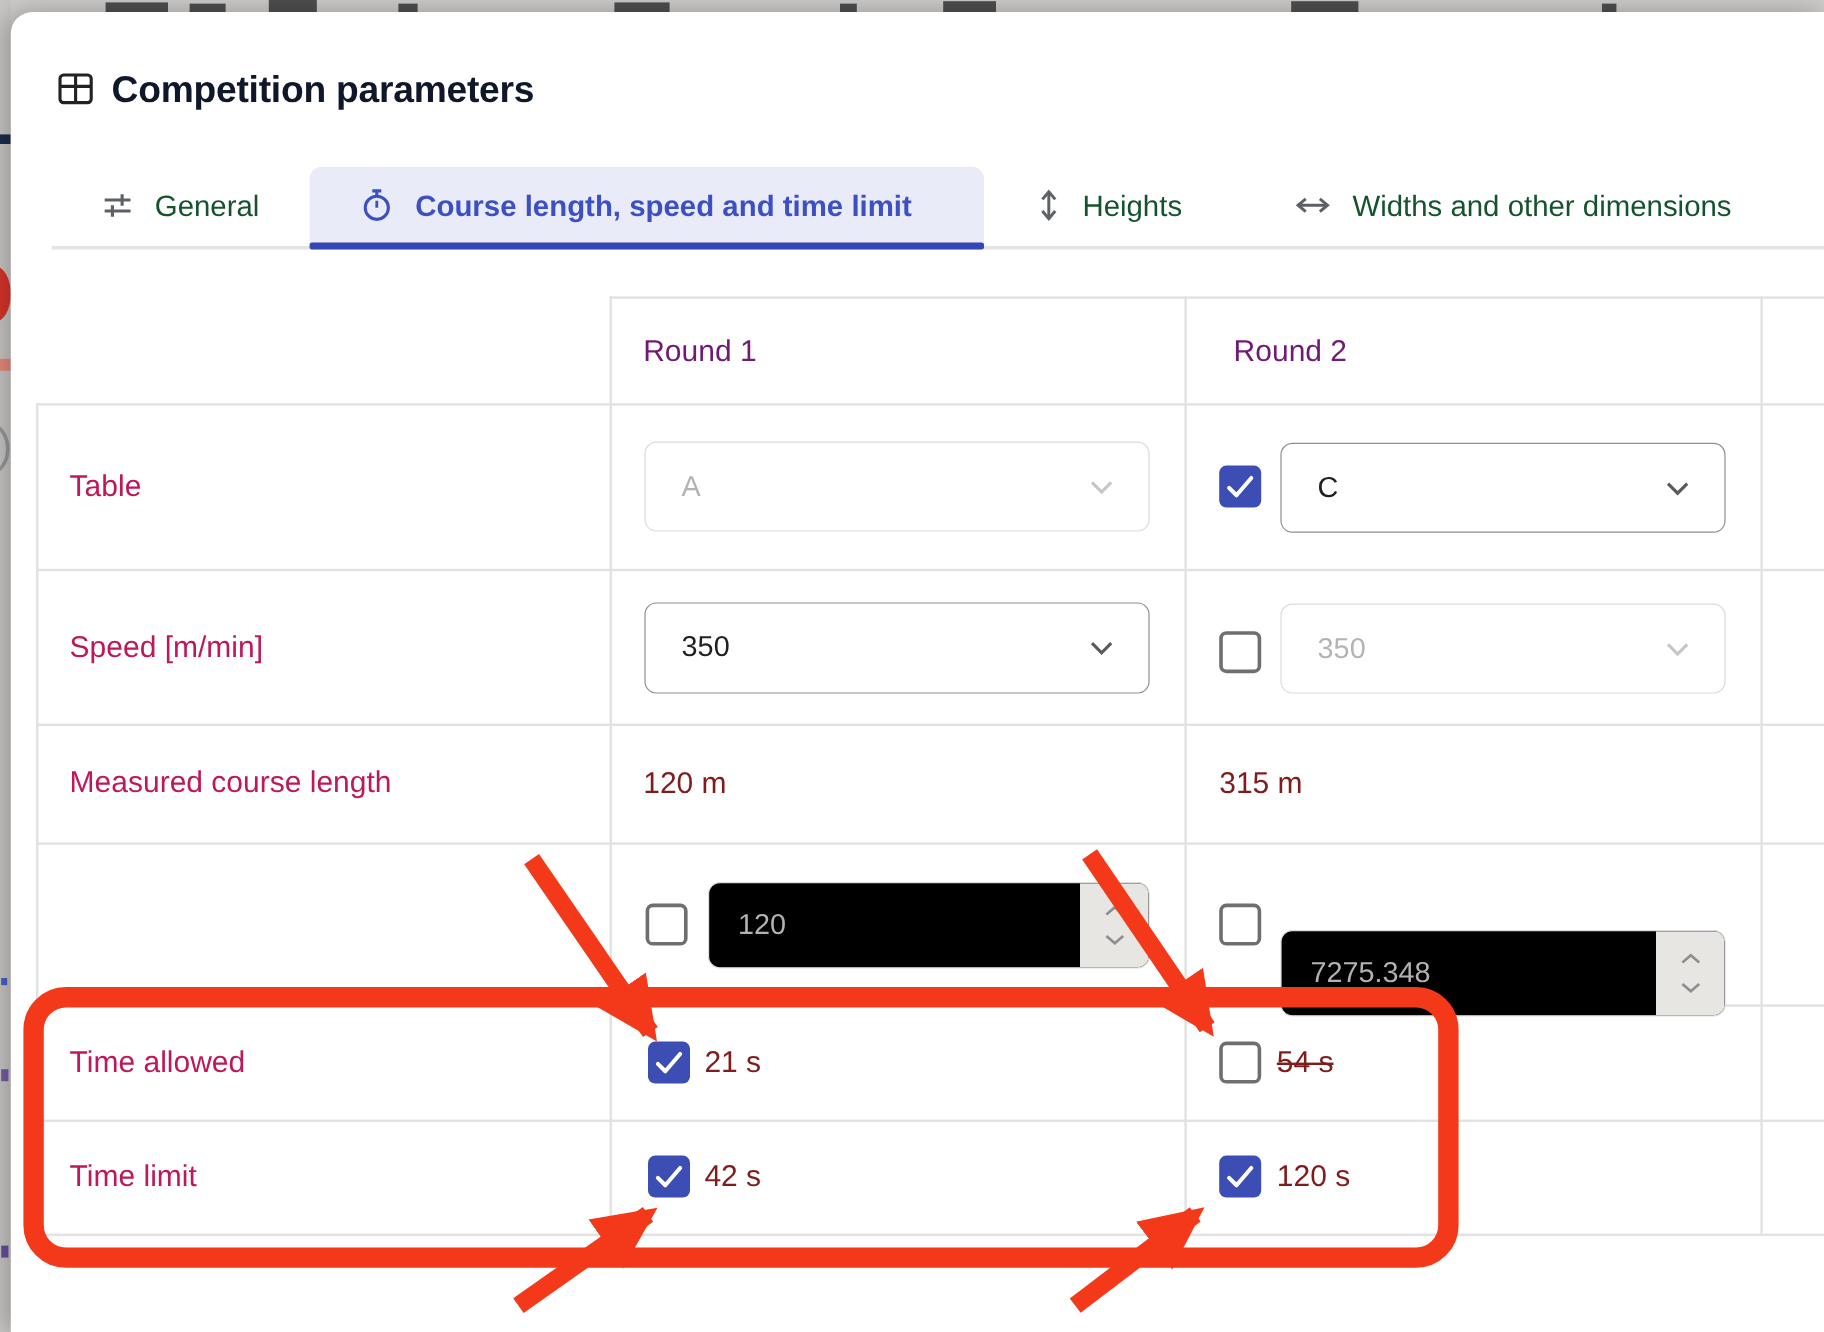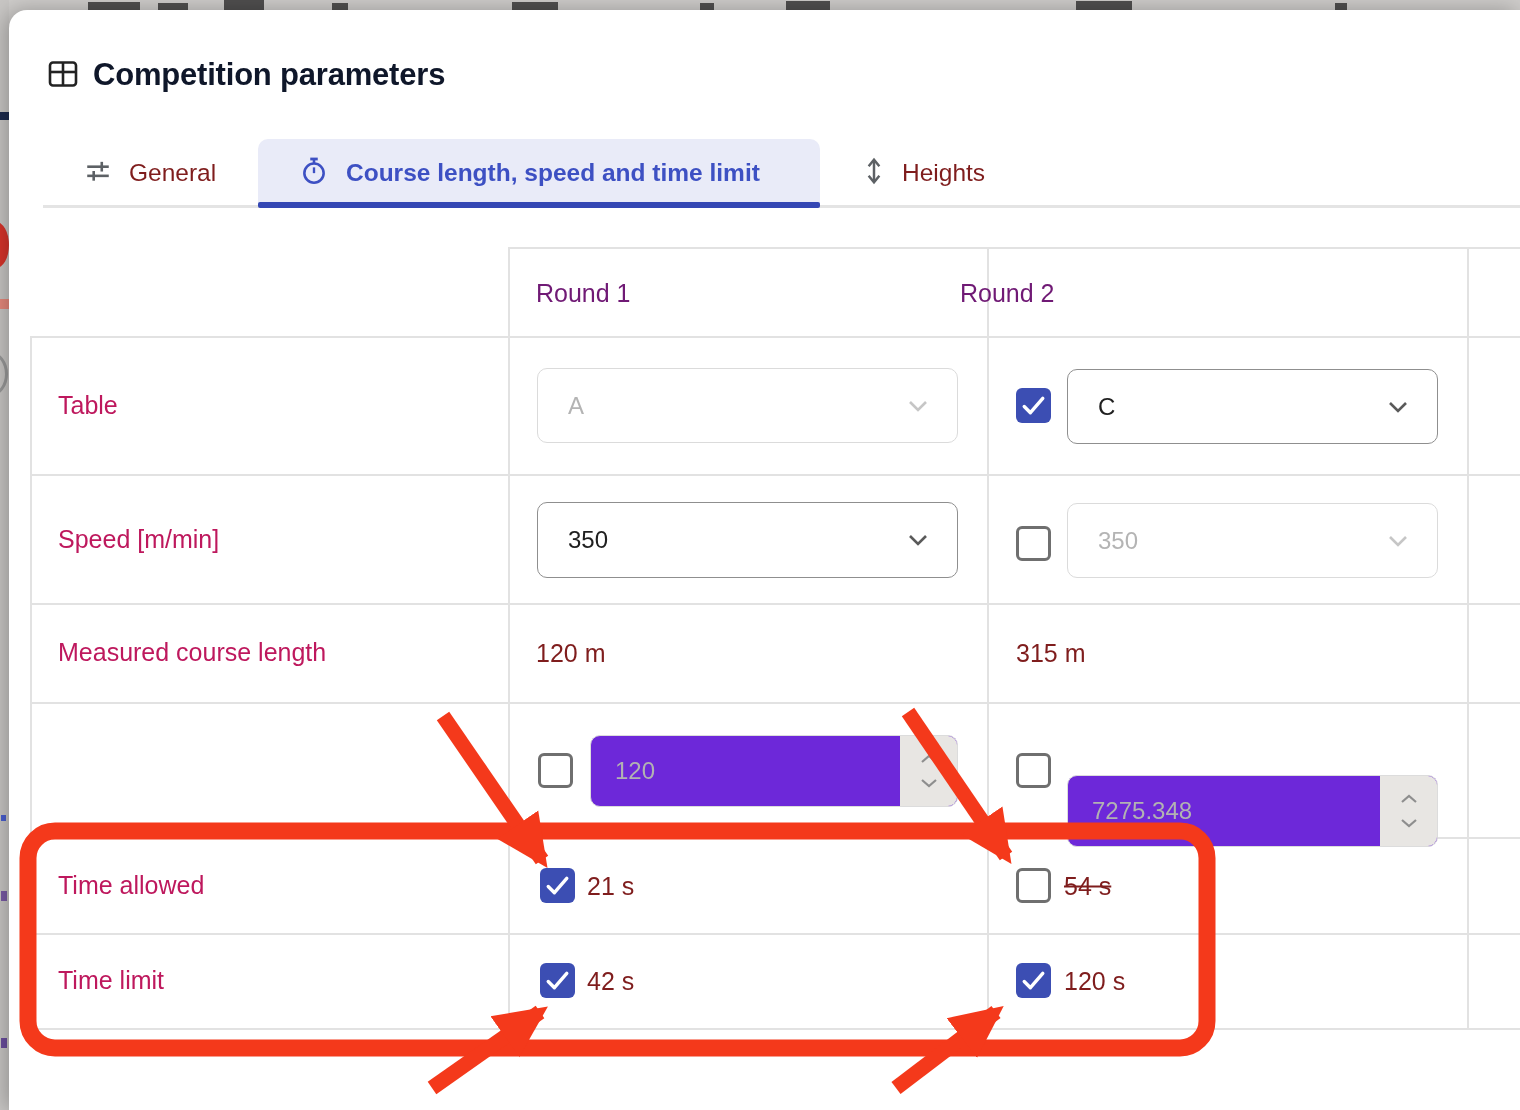--- a/index.html
+++ b/index.html
@@ -15,21 +15,21 @@
           border-radius:18px 0 0 0;box-shadow:-4px 0 22px rgba(0,0,0,.28);}
 
   .title{position:absolute;left:93px;top:57px;font-size:31px;font-weight:700;color:#0f172a;letter-spacing:-.2px;}
   .title-icon{position:absolute;left:47px;top:58px;width:32px;height:32px;}
 
   
   .tabbar-line{position:absolute;left:43px;top:205px;width:1477px;height:3px;background:#e4e4e4;}
   .tab-active-bg{position:absolute;left:258px;top:139px;width:562px;height:67px;background:#e9ebf8;border-radius:10px 10px 0 0;}
   .tab-active-underline{position:absolute;left:258px;top:202px;width:562px;height:6px;background:#3447b4;border-radius:2px;}
   .tab{position:absolute;display:flex;align-items:center;gap:17px;height:66px;top:140px;}
-  .tab .lbl{font-size:24.5px;font-weight:500;color:#7f1d1d;white-space:nowrap;}
+  .tab .lbl{font-size:24.5px;font-weight:500;color:#14532d;white-space:nowrap;}
   .tab.active .lbl{color:#3d50c3;font-weight:600;}
 
   
   .gl{position:absolute;background:#e2e2e2;}
 
   .rowlabel{position:absolute;font-size:25px;color:#be185d;line-height:1.35;transform:translateY(-50%);}
   .hdr{position:absolute;font-size:25px;color:#701a75;transform:translateY(-50%);}
   .cellval{position:absolute;font-size:25px;color:#7f1d1d;transform:translateY(-50%);}
   .strike{text-decoration:line-through;text-decoration-thickness:2px;}
 
@@ -42,21 +42,21 @@
   .sel.disabled .chev .st{stroke:#c6c6c6;}
 
   
   .cb{position:absolute;width:35px;height:35px;border-radius:6px;box-sizing:border-box;background:#fff;
       border:3px solid #6f6f6f;display:flex;align-items:center;justify-content:center;}
   .cb svg{display:none;}
   .cb.checked{border:none;background:#3c4eb3;}
   .cb.checked svg{display:block;}
 
   
-  .num{position:absolute;box-sizing:border-box;border:1.7px solid #dcdcdc;border-radius:10px;background:#6d28d9;display:flex;overflow:hidden;}
+  .num{position:absolute;box-sizing:border-box;border:1.7px solid #dcdcdc;border-radius:10px;background:#000000;display:flex;overflow:hidden;}
   .num .val{flex:1;display:flex;align-items:center;padding-left:24px;font-size:24px;color:#b2b2b2;}
   .num .spin{width:57px;background:#e8e6e3;display:flex;flex-direction:column;align-items:center;justify-content:center;gap:14px;}
 
   .overlay{position:absolute;left:0;top:0;width:1520px;height:1110px;pointer-events:none;}
 </style>
 </head>
 <body>
 <div id="screen">
 
   <div style="position:absolute;left:9px;top:0;width:1511px;height:10px;background:#cfcdcb;overflow:hidden;">
@@ -124,36 +124,46 @@
     <span>
       <svg width="22" height="30" viewBox="0 0 20 28" fill="none">
         <line x1="10" y1="4.5" x2="10" y2="23.5" stroke="#5d6165" stroke-width="2.3"></line>
         <polyline points="5,9.5 10,3.5 15,9.5" stroke="#5d6165" stroke-width="2.3" fill="none"></polyline>
         <polyline points="5,18.5 10,24.5 15,18.5" stroke="#5d6165" stroke-width="2.3" fill="none"></polyline>
       </svg>
     </span>
     <span class="lbl">Heights</span>
   </div>
 
+  <div class="tab" style="left:1078px;">
+    <span>
+      <svg width="32" height="22" viewBox="0 0 30 20" fill="none">
+        <line x1="4.5" y1="10" x2="25.5" y2="10" stroke="#5d6165" stroke-width="2.3"></line>
+        <polyline points="9.5,5 3.5,10 9.5,15" stroke="#5d6165" stroke-width="2.3" fill="none"></polyline>
+        <polyline points="20.5,5 26.5,10 20.5,15" stroke="#5d6165" stroke-width="2.3" fill="none"></polyline>
+      </svg>
+    </span>
+    <span class="lbl">Widths and other dimensions</span>
+  </div>
 
   <div class="gl" style="left:30px;top:336px;width:1.6px;height:692px;"></div>
   <div class="gl" style="left:508px;top:247px;width:1.6px;height:781px;"></div>
   <div class="gl" style="left:987px;top:247px;width:1.6px;height:781px;"></div>
   <div class="gl" style="left:1467px;top:247px;width:1.6px;height:781px;"></div>
   <div class="gl" style="left:508px;top:247px;width:1012px;height:1.6px;"></div>
   <div class="gl" style="left:30px;top:336px;width:1490px;height:1.6px;"></div>
   <div class="gl" style="left:30px;top:474px;width:1490px;height:1.6px;"></div>
   <div class="gl" style="left:30px;top:603px;width:1490px;height:1.6px;"></div>
   <div class="gl" style="left:30px;top:702px;width:1490px;height:1.6px;"></div>
   <div class="gl" style="left:30px;top:837px;width:1490px;height:1.6px;"></div>
   <div class="gl" style="left:30px;top:933px;width:1490px;height:1.6px;"></div>
   <div class="gl" style="left:30px;top:1028px;width:1490px;height:1.6px;"></div>
 
   <div class="hdr" style="left:536px;top:293px;">Round 1</div>
-  <div class="hdr" style="left:960px;top:293px;">Round 2</div>
+  <div class="hdr" style="left:1028px;top:293px;">Round 2</div>
 
   <div class="rowlabel" style="left:58px;top:406px;">Table</div>
   <div class="sel disabled" style="left:537px;top:368px;width:421px;height:75px;">
     <span>A</span>
     <span class="chev">
       <svg width="22" height="14" viewBox="0 0 20 14" fill="none">
           <polyline class="st" points="2,3 10,11 18,3" stroke-width="2.6" fill="none"></polyline>
         </svg>
     </span>
   </div>

